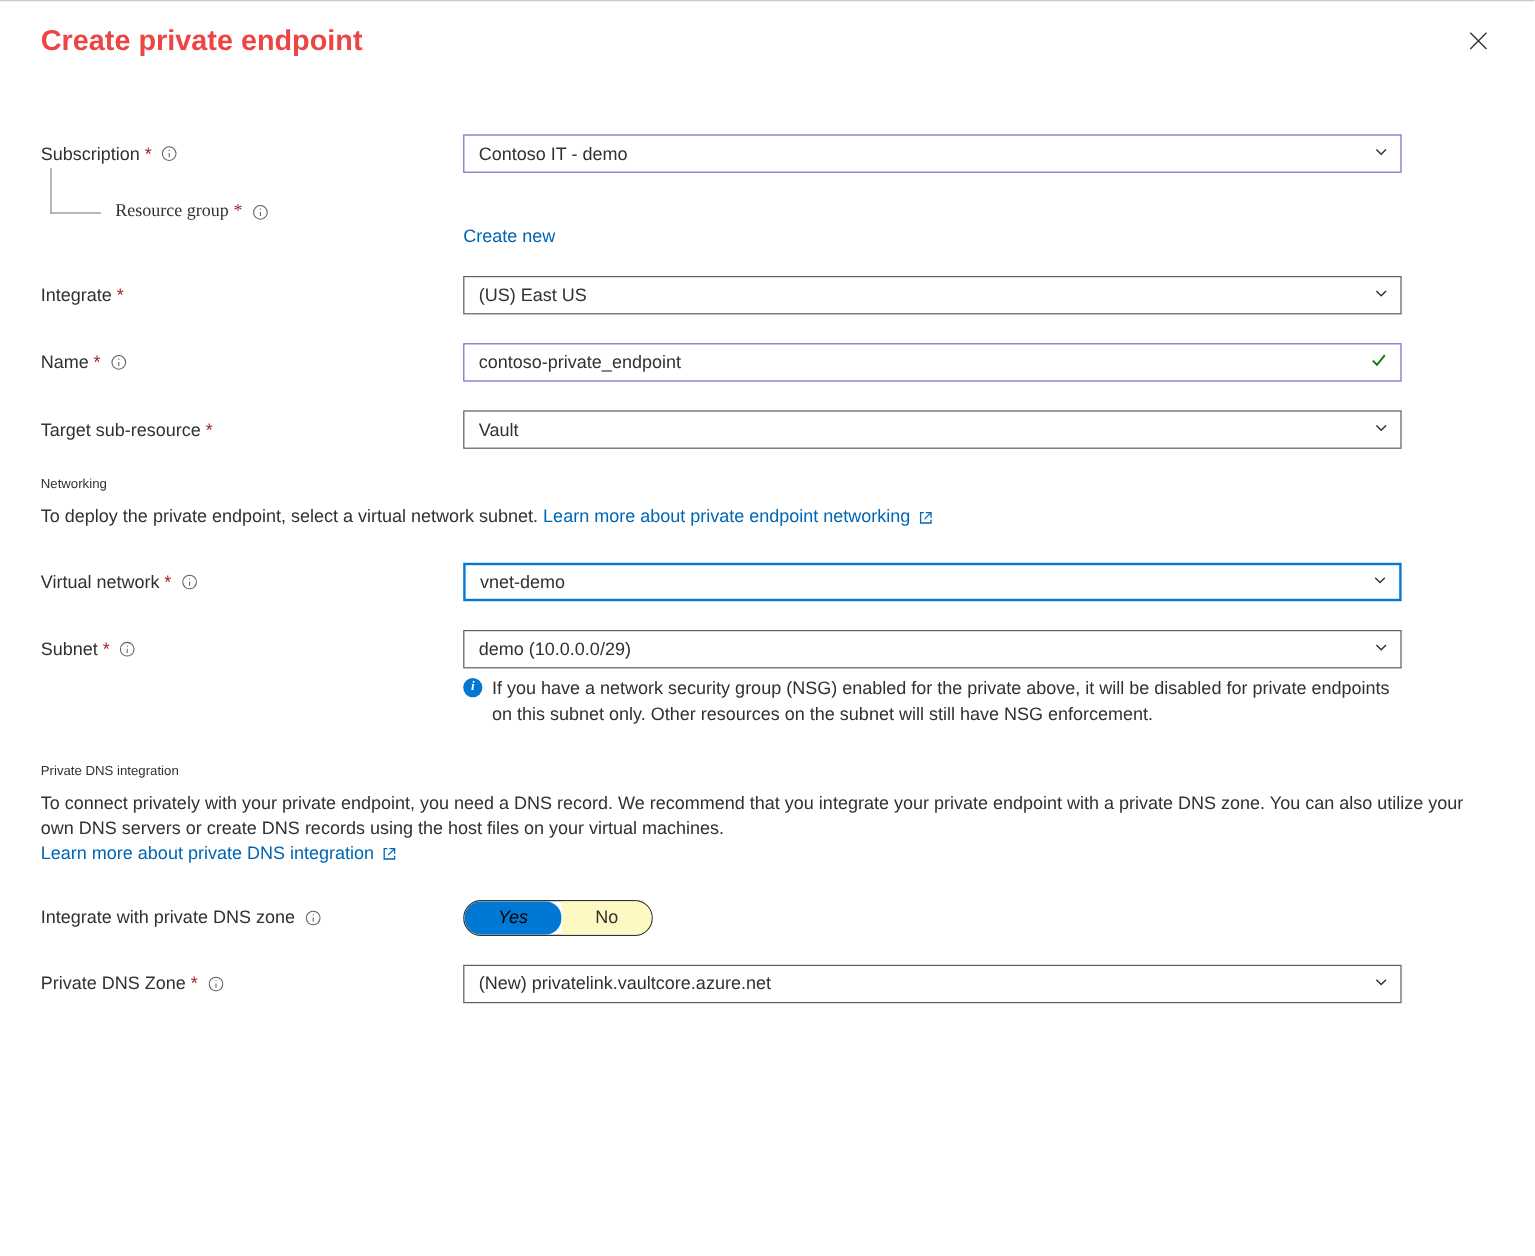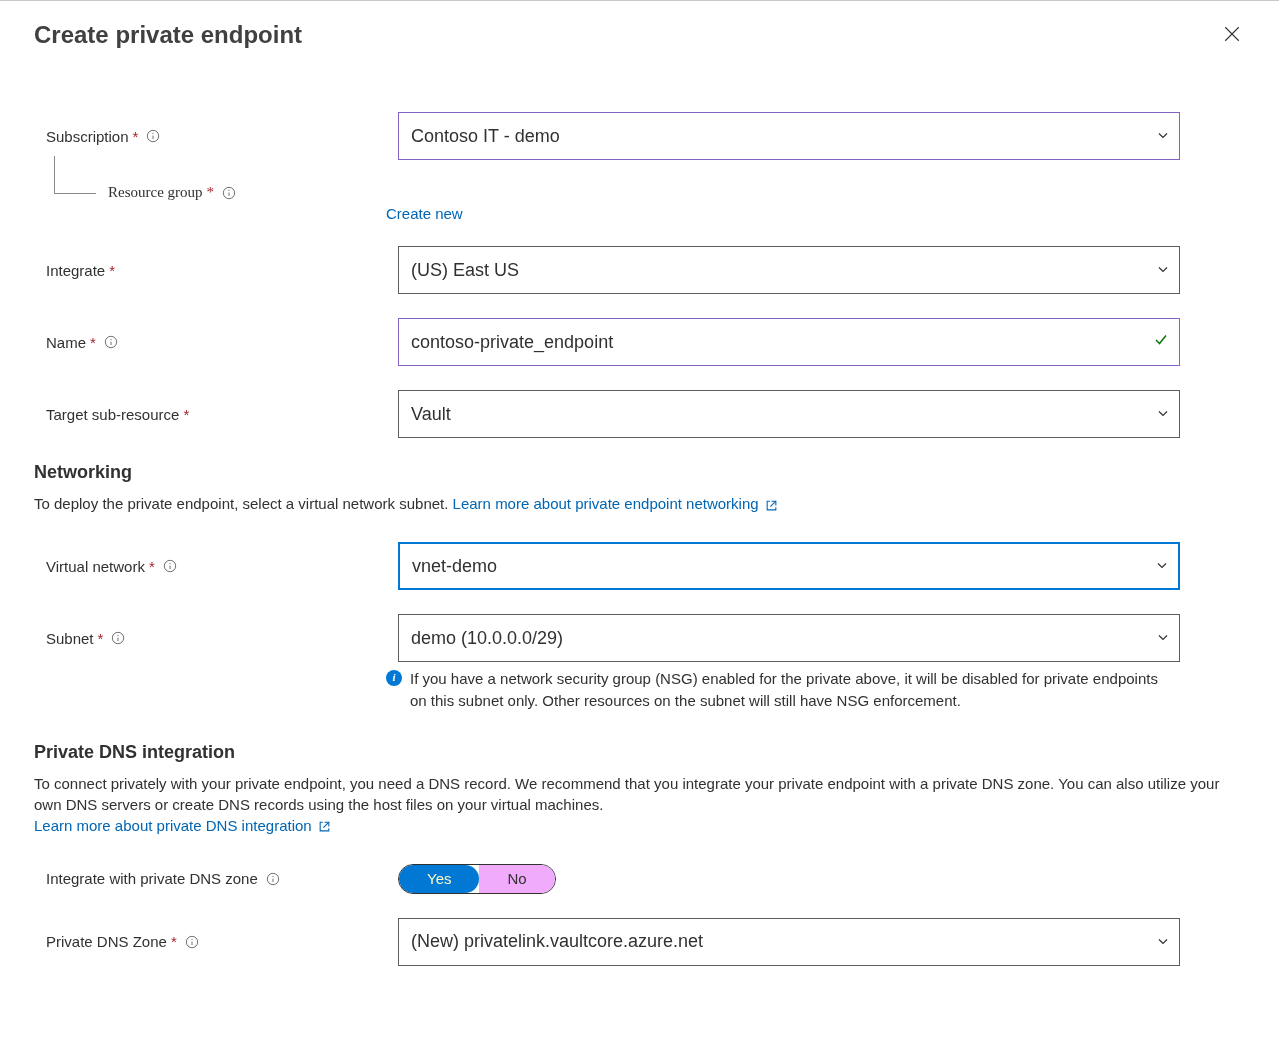--- a/index.html
+++ b/index.html
@@ -18,33 +18,32 @@
       position: relative;
     }
     .header {
       display: flex;
       justify-content: space-between;
       align-items: flex-start;
     }
     .title {
       font-size: 24px;
       font-weight: 600;
-      color: #404040;
+      color: #ef4444;
     }
     .close-btn {
       cursor: pointer;
       padding: 4px;
     }
     .close-btn svg { width: 18px; height: 18px; }
     .form-area { margin-top: 62px; }
     .row {
       display: flex;
       align-items: center;
       margin-bottom: 24px;
-      margin-left: 12px;
     }
     .row.rg { margin-bottom: 4px; }
     .label-col {
       width: 352px;
       flex: 0 0 352px;
       display: flex;
       align-items: center;
       font-size: 15px;
       color: #323130;
     }
@@ -69,25 +68,25 @@
       align-items: center;
       justify-content: center;
     }
     .info-icon svg { width: 14px; height: 14px; }
     .input-col {
       flex: 1;
       max-width: 782px;
     }
     .select, .text-input {
       width: 100%;
-      height: 48px;
+      height: 32px;
       border: 1px solid #605e5c;
       background: #fff;
       padding: 0 13px 0 12px;
-      font-size: 18px;
+      font-size: 15px;
       color: #323130;
       position: relative;
       display: flex;
       align-items: center;
       cursor: pointer;
     }
     .select.purple, .text-input.purple { border-color: #8661c5; }
     .select.blue { border-color: #0078d4; border-width: 2px; }
     .chevron {
       position: absolute;
@@ -109,22 +108,22 @@
       color: #0065b3;
       cursor: pointer;
       font-size: 15px;
     }
     .link-row {
       margin-left: 352px;
       margin-bottom: 24px;
       margin-top: 4px;
     }
     .section-heading {
-      font-size: 18px;
-      font-weight: 700;
+      font-size: 11px;
+      font-weight: 400;
       color: #323130;
       margin-top: 24px;
       margin-bottom: 10px;
     }
     .section-desc {
       font-size: 15px;
       color: #323130;
       margin-bottom: 28px;
       line-height: 1.4;
     }
@@ -168,27 +167,28 @@
       border-radius: 999px;
       overflow: hidden;
       height: 30px;
     }
     .toggle-option {
       padding: 0 28px;
       display: flex;
       align-items: center;
       font-size: 15px;
       cursor: pointer;
-      background: #f0abfc;
+      background: #fef9c3;
       color: #323130;
     }
     .toggle-option.active {
       background: #0078d4;
-      color: #fef9c3;
+      color: #000000;
       border-radius: 999px;
+      font-style: italic;
     }
   </style>
 </head>
 <body>
 
 <div class="panel">
 
   <div class="header">
     <h1 class="title">Create private endpoint</h1>
     <div class="close-btn">

